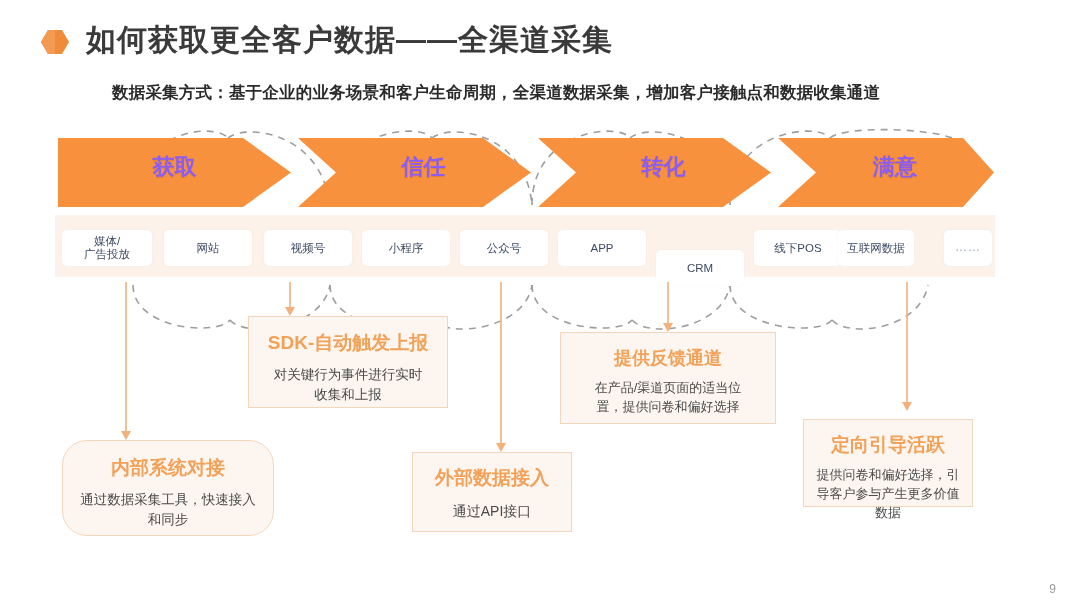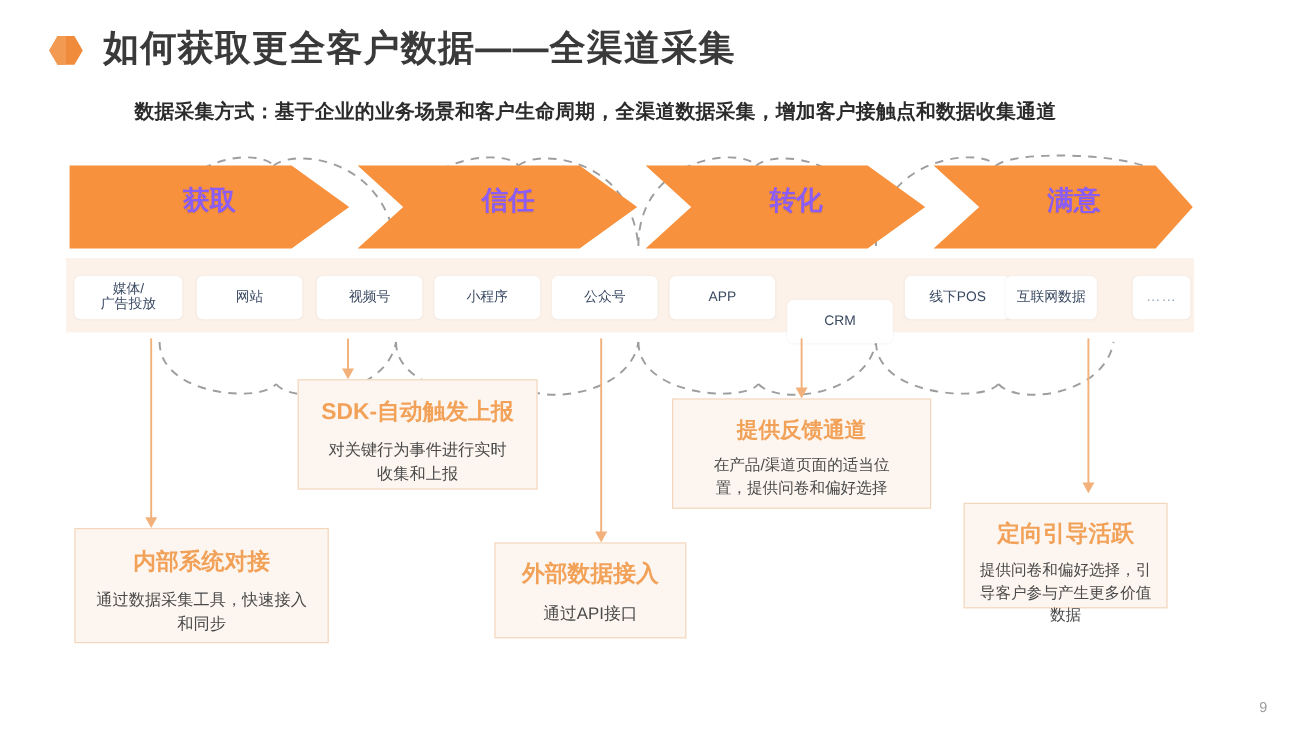--- a/index.html
+++ b/index.html
@@ -74,21 +74,21 @@
   #card-sdk .c-body{font-size:13.5px;margin-top:9px;padding:0 24px;}
 
   #card-feedback{left:560px;top:332px;width:216px;height:92px;}
   #card-feedback .c-title{font-size:18px;margin-top:13px;}
   #card-feedback .c-body{font-size:13px;margin-top:9px;padding:0 27px;}
 
   #card-active{left:803px;top:419px;width:170px;height:88px;}
   #card-active .c-title{font-size:19px;margin-top:12px;}
   #card-active .c-body{font-size:13px;margin-top:8px;padding:0 8px;}
 
-  #card-internal{left:62px;top:440px;width:212px;height:96px;}
+  #card-internal{left:62px;top:440px;width:212px;height:96px;border-radius:25px;}
   #card-internal .c-title{font-size:19px;margin-top:14px;}
   #card-internal .c-body{font-size:13.5px;margin-top:9px;padding:0 14px;}
 
   #card-external{left:412px;top:452px;width:160px;height:80px;}
   #card-external .c-title{font-size:19px;margin-top:12px;}
   #card-external .c-body{font-size:14px;margin-top:10px;}
 
   
   .pageno{
     position:absolute;right:24px;bottom:12px;

